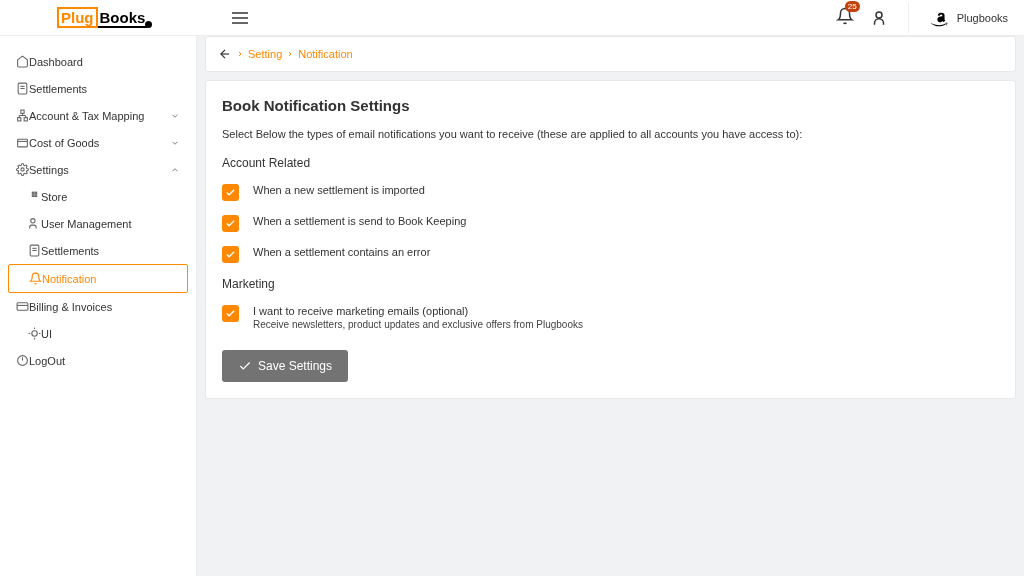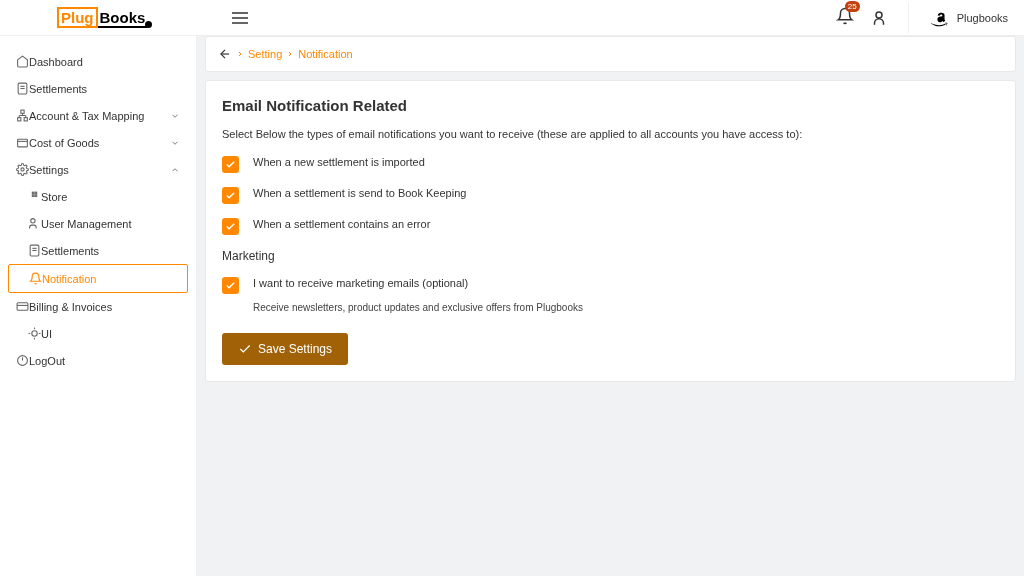--- a/index.html
+++ b/index.html
@@ -32,22 +32,22 @@
     .card { background: #fff; margin: 0 8px 8px 8px; border: 1px solid #e8e8e8; border-radius: 3px; }
     .breadcrumb { display: flex; align-items: center; gap: 4px; padding: 10px 12px; font-size: 11px; color: #ff8800; }
     .breadcrumb svg { color: #333; }
     .content { padding: 16px; }
     .title { font-size: 15px; color: #333; font-weight: 600; margin-bottom: 14px; }
     .desc { font-size: 11px; color: #333; margin-bottom: 16px; }
     .section-h { font-size: 12px; color: #333; font-weight: 500; margin-bottom: 14px; }
     .check-row { display: flex; align-items: flex-start; gap: 14px; margin-bottom: 14px; }
     .checkbox { width: 17px; height: 17px; background: #ff8800; border-radius: 3px; display: flex; align-items: center; justify-content: center; cursor: pointer; flex-shrink: 0; }
     .check-label { font-size: 11px; color: #333; }
-    .sub-text { font-size: 10px; color: #444; margin-top: 13px; }
-    .save-btn { background: #a16207; color: #fff; border: none; padding: 9px 16px; font-size: 12px; border-radius: 3px; cursor: pointer; display: inline-flex; align-items: center; gap: 6px; margin-top: 6px; }
+    .sub-text { font-size: 10px; color: #444; margin-top: 2px; }
+    .save-btn { background: #737373; color: #fff; border: none; padding: 9px 16px; font-size: 12px; border-radius: 3px; cursor: pointer; display: inline-flex; align-items: center; gap: 6px; margin-top: 6px; }
   </style>
 </head>
 <body>
 
 <div class="header">
   <div class="header-left">
     <div class="logo">
       <span class="logo-plug">Plug</span>
       <span class="logo-books">Books</span>
     </div>
@@ -199,22 +199,23 @@
           </svg>
         <span>Setting</span>
         <svg width="8" height="8" viewBox="0 0 24 24" fill="none" stroke="#ff8800" stroke-width="3">
             <polyline points="9 18 15 12 9 6"></polyline>
           </svg>
         <span>Notification</span>
       </div>
     </div>
     <div class="card">
       <div class="content">
-        <div class="title">Email Notification Related</div>
+        <div class="title">Book Notification Settings</div>
         <div class="desc">Select Below the types of email notifications you want to receive (these are applied to all accounts you have access to):</div>
+        <div class="section-h">Account Related</div>
         <div class="check-row">
           <div class="checkbox">
             <svg width="11" height="11" viewBox="0 0 24 24" fill="none" stroke="#fff" stroke-width="3">
                 <polyline points="20 6 9 17 4 12"></polyline>
               </svg>
           </div>
           <span class="check-label">When a new settlement is imported</span>
         </div>
         <div class="check-row">
           <div class="checkbox">

